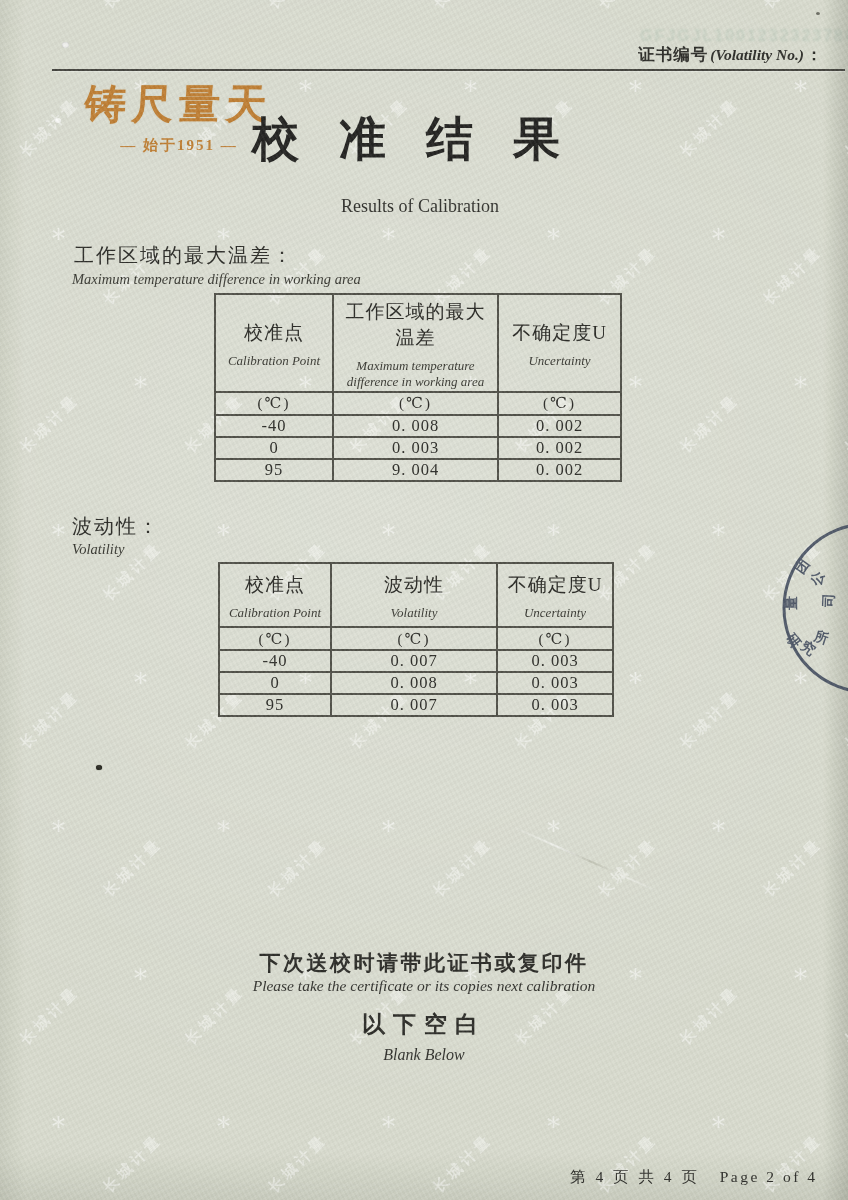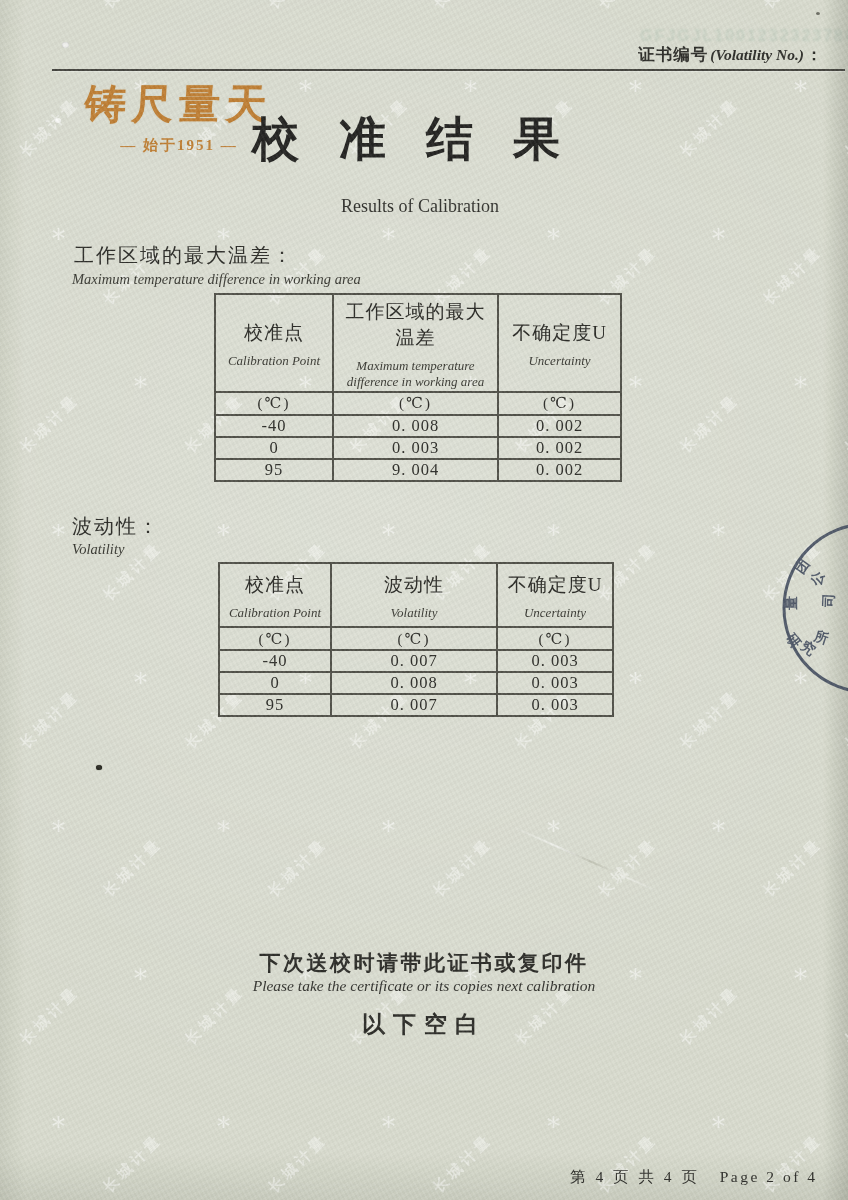--- a/index.html
+++ b/index.html
@@ -363,20 +363,21 @@
       <text x="50" y="116" transform="rotate(-90 55 110)">量</text>
       <text x="53" y="148" transform="rotate(52 57 143)">研</text>
       <text x="67" y="156" transform="rotate(35 71 151)">究</text>
       <text x="80" y="146" transform="rotate(18 83 140)">所</text>
     </svg>
 
     <div class="notes">
       <div class="note-zh">下次送校时请带此证书或复印件</div>
       <div class="note-en">Please take the certificate or its copies next calibration</div>
       <div class="blank-zh">以下空白</div>
+      <div class="blank-en">Blank Below</div>
     </div>
 
     <div class="page-footer">
       <span class="zh">第 4 页 共 4 页</span>
       <span class="en">Page 2 of 4</span>
     </div>
 
     <div class="speck speck-a"></div>
     <div class="speck speck-b"></div>
     <div class="speck speck-c"></div>

